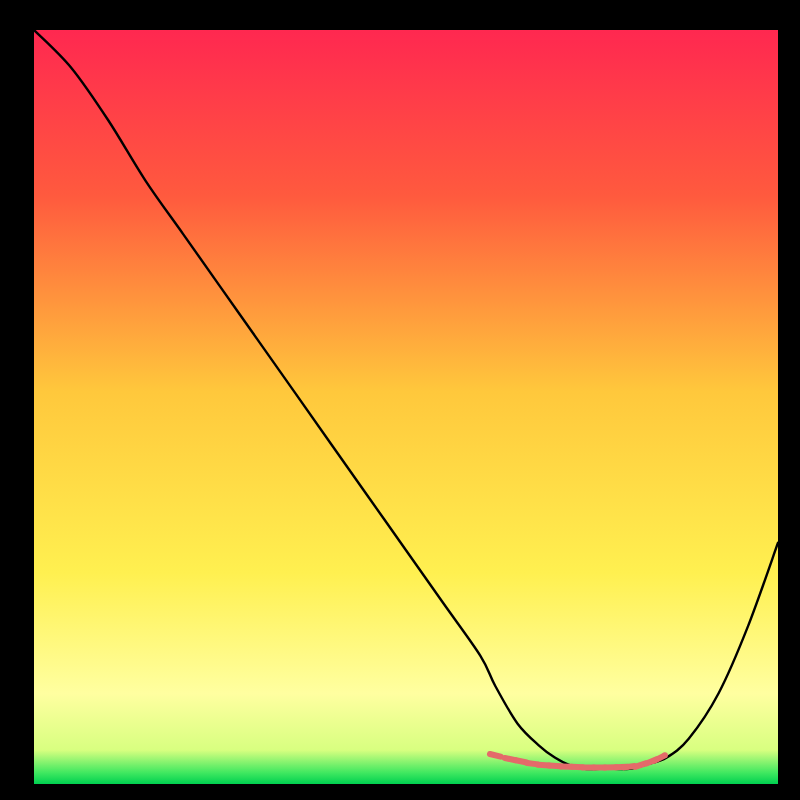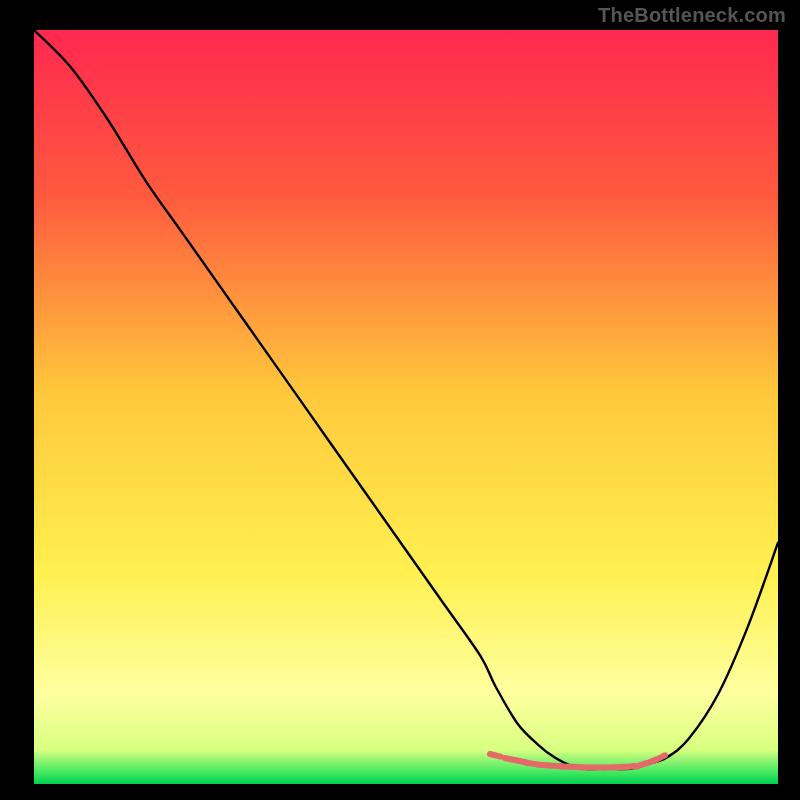--- a/index.html
+++ b/index.html
@@ -36,21 +36,20 @@
   .plot svg {
     display: block;
     width: 744px;
     height: 754px;
   }
 </style>
 </head>
 <body>
 
 <div class="wrap">
-  <div class="watermark">TheBottleneck.com</div>
 
   <div class="plot">
     <svg viewBox="0 0 744 754" preserveAspectRatio="none">
       <defs>
         <linearGradient id="bg-grad" x1="0" y1="0" x2="0" y2="1">
           <stop offset="0" stop-color="#ff2850"></stop>
           <stop offset="0.22" stop-color="#ff5a3e"></stop>
           <stop offset="0.48" stop-color="#ffc83c"></stop>
           <stop offset="0.72" stop-color="#fff050"></stop>
           <stop offset="0.88" stop-color="#ffffa0"></stop>

